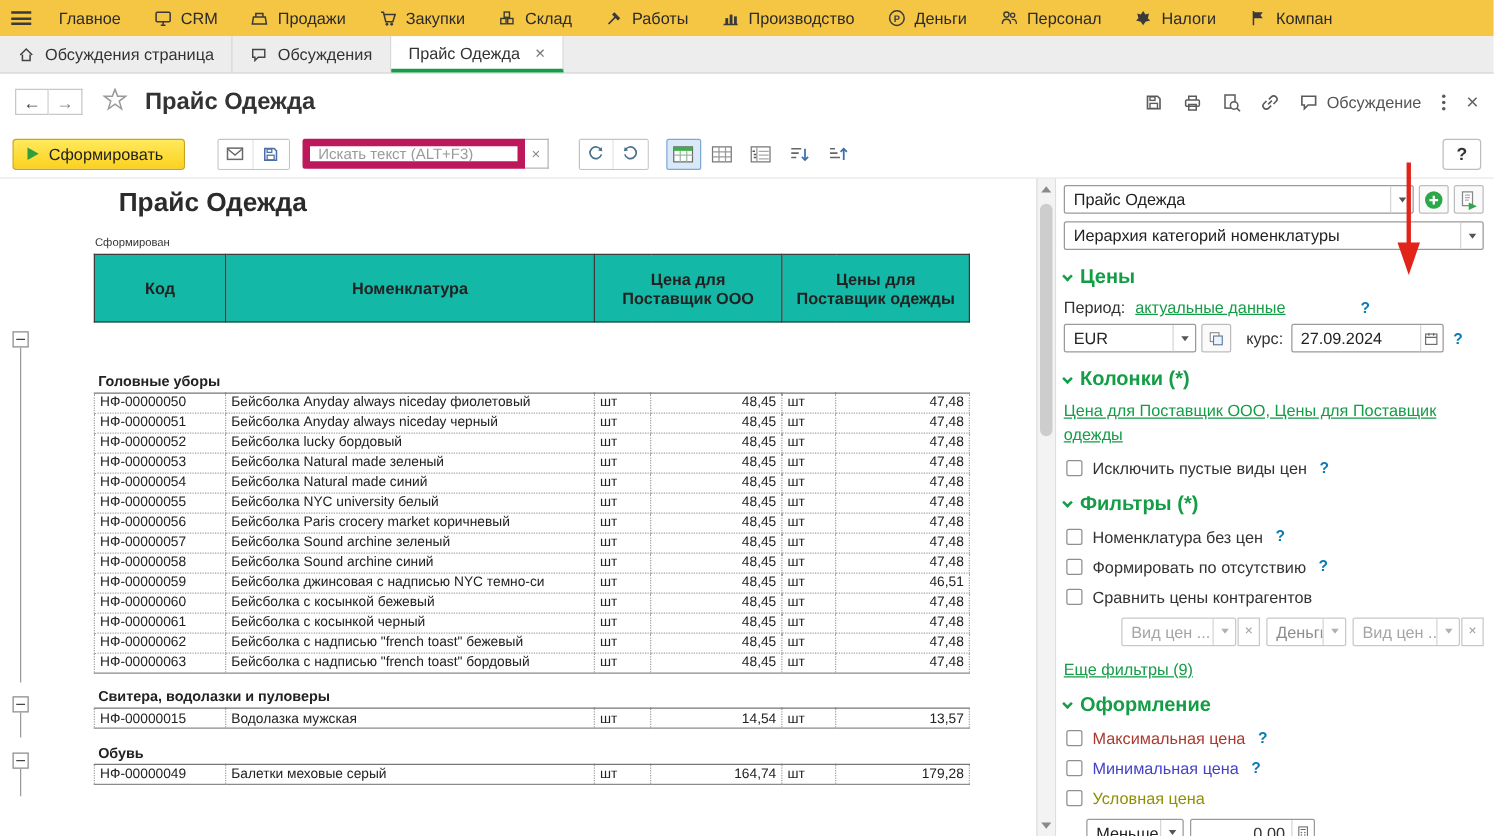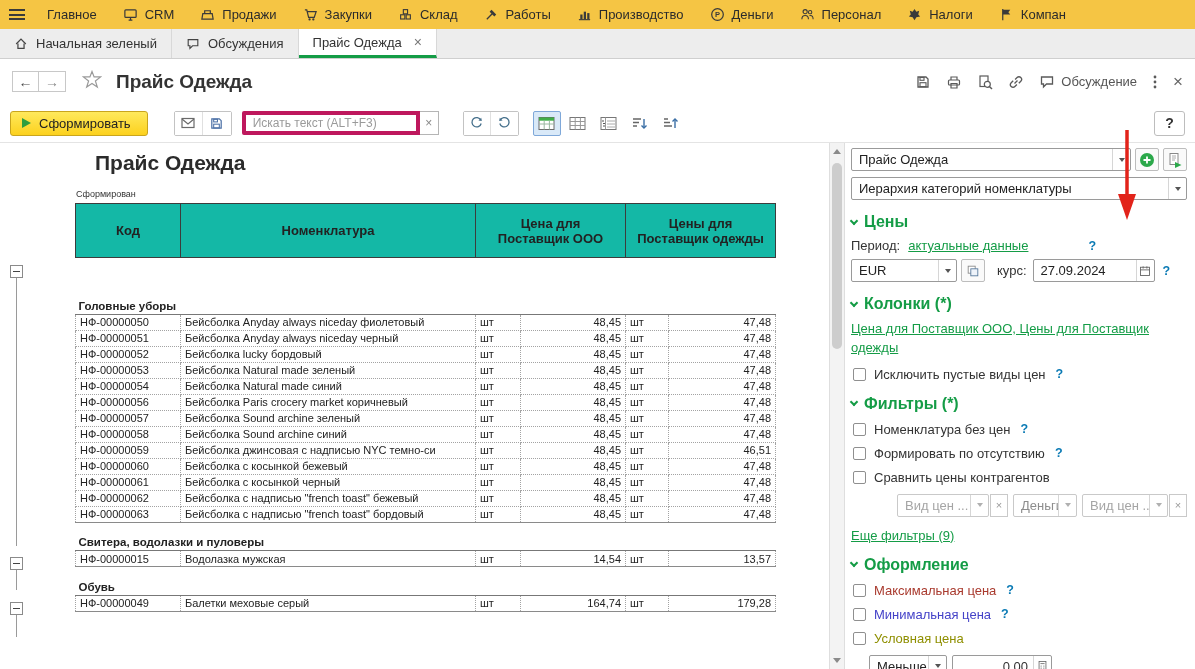--- a/index.html
+++ b/index.html
@@ -35,21 +35,21 @@
   
   .toolbar { height:39px; background:#fff; border-bottom:1px solid #e4e4e4; display:flex; align-items:center; padding:0 10px; }
   .gen-btn { height:25px; display:flex; align-items:center; gap:8px; padding:0 16px 0 11px;
              background:linear-gradient(#ffe95c,var(--generate-yellow,#fcd11e)); border:1px solid #c9a51d; border-radius:3px;
              font-size:13px; color:#222; cursor:pointer; }
   .play { width:0; height:0; border-left:9px solid #2f9e3f; border-top:5.5px solid transparent; border-bottom:5.5px solid transparent; }
   .btn-group { display:flex; border:1px solid #c3c3c3; border-radius:2px; margin-left:26px; }
   .btn-group .ibtn { width:28px; height:23px; background:#fff; border:none; border-right:1px solid #e0e0e0; display:flex; align-items:center; justify-content:center; cursor:pointer; }
   .btn-group .ibtn:last-child { border-right:none; }
   .search-wrap { display:flex; margin-left:10px; }
-  .search-input { width:178px; height:24px; border:4px solid #be185d; border-radius:2px 0 0 2px; padding:0 7px; font-size:12px; font-family:inherit; color:#333; }
+  .search-input { width:178px; height:24px; border:6px solid #be185d; border-radius:2px 0 0 2px; padding:0 7px; font-size:12px; font-family:inherit; color:#333; }
   .search-input::placeholder { color:#9a9a9a; }
   .search-clear { width:19px; height:24px; border:1px solid #b5b5b5; border-left:none; background:#fff; color:#888; font-size:12px; cursor:pointer; }
   .find-group { display:flex; border:1px solid #c3c3c3; border-radius:2px; margin-left:24px; }
   .find-group .ibtn { width:27px; height:23px; background:#fff; border:none; border-right:1px solid #e0e0e0; display:flex; align-items:center; justify-content:center; cursor:pointer; }
   .find-group .ibtn:last-child { border-right:none; }
   .view-group { display:flex; gap:3px; margin-left:14px; }
   .vbtn { width:28px; height:25px; background:transparent; border:1px solid transparent; display:flex; align-items:center; justify-content:center; cursor:pointer; }
   .vbtn.active { background:#d9e9f8; border:1px solid #7fa8d9; border-radius:2px; }
   .help-btn { margin-left:auto; width:31px; height:25px; border:1px solid #bdbdbd; border-radius:3px; background:#fff; font-size:14px; font-weight:bold; color:#333; cursor:pointer; }
 
@@ -208,21 +208,21 @@
       <span>Компан</span>
     </div>
   </header>
 
   <div class="tabbar">
     <div class="tab">
       <svg width="14" height="14" viewBox="0 0 16 16">
           <path d="M2.5 8l5.5-5.5L13.5 8" fill="none" stroke="#444" stroke-width="1.4"></path>
           <path d="M4.5 7.5V13h7V7.5" fill="none" stroke="#444" stroke-width="1.4"></path>
         </svg>
-      <span>Начальная зеленый</span>
+      <span>Обсуждения страница</span>
     </div>
     <div class="tab">
       <svg width="14" height="14" viewBox="0 0 16 16">
           <path d="M2.5 3h11v7h-6l-3 3v-3h-2z" fill="none" stroke="#444" stroke-width="1.3"></path>
         </svg>
       <span>Обсуждения</span>
     </div>
     <div class="tab active">
       <span>Прайс Одежда</span>
       <span class="tab-close">×</span>
@@ -445,20 +445,28 @@
               </tr>
               <tr class="data-row">
                 <td class="cell-code">НФ-00000054</td>
                 <td class="cell-name">Бейсболка Natural made синий</td>
                 <td class="cell-unit">шт</td>
                 <td class="cell-price">48,45</td>
                 <td class="cell-unit">шт</td>
                 <td class="cell-price">47,48</td>
               </tr>
               <tr class="data-row">
+                <td class="cell-code">НФ-00000055</td>
+                <td class="cell-name">Бейсболка NYC university белый</td>
+                <td class="cell-unit">шт</td>
+                <td class="cell-price">48,45</td>
+                <td class="cell-unit">шт</td>
+                <td class="cell-price">47,48</td>
+              </tr>
+              <tr class="data-row">
                 <td class="cell-code">НФ-00000056</td>
                 <td class="cell-name">Бейсболка Paris crocery market коричневый</td>
                 <td class="cell-unit">шт</td>
                 <td class="cell-price">48,45</td>
                 <td class="cell-unit">шт</td>
                 <td class="cell-price">47,48</td>
               </tr>
               <tr class="data-row">
                 <td class="cell-code">НФ-00000057</td>
                 <td class="cell-name">Бейсболка Sound archine зеленый</td>

